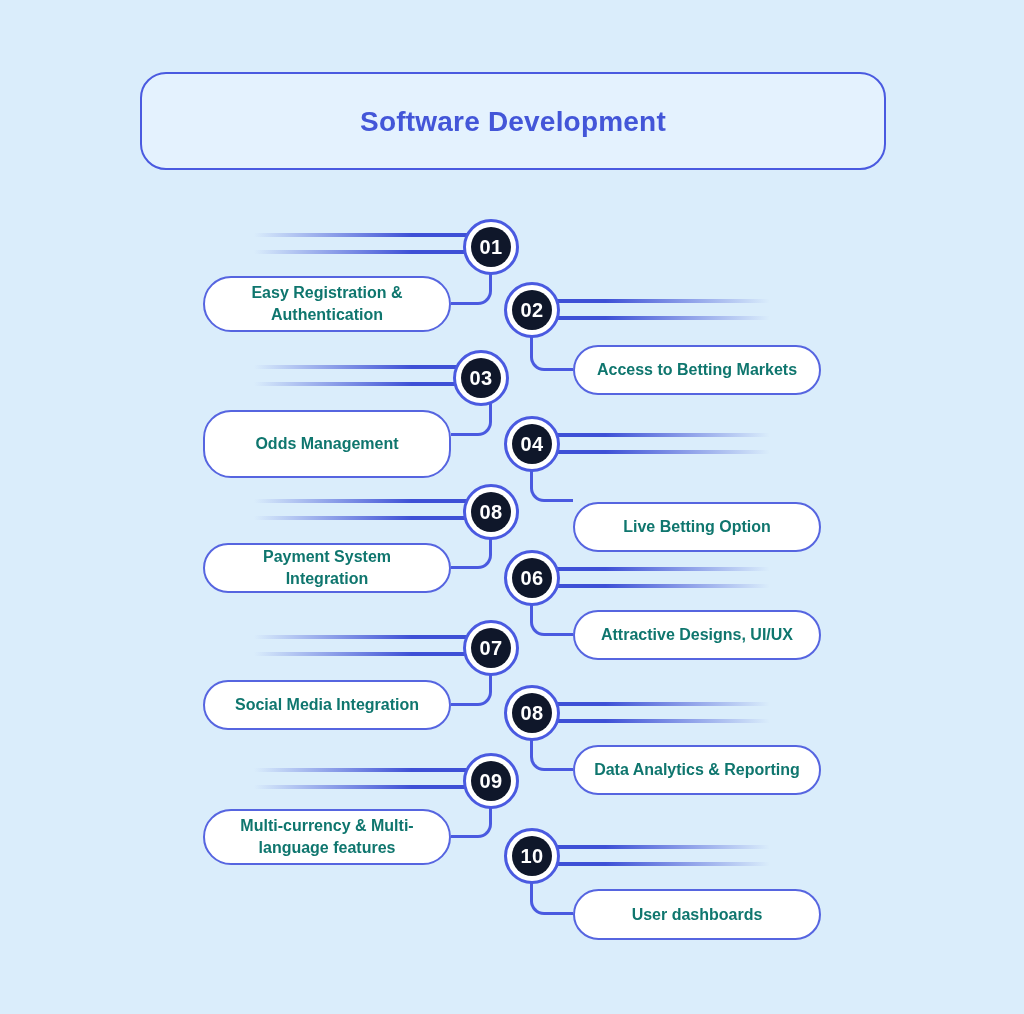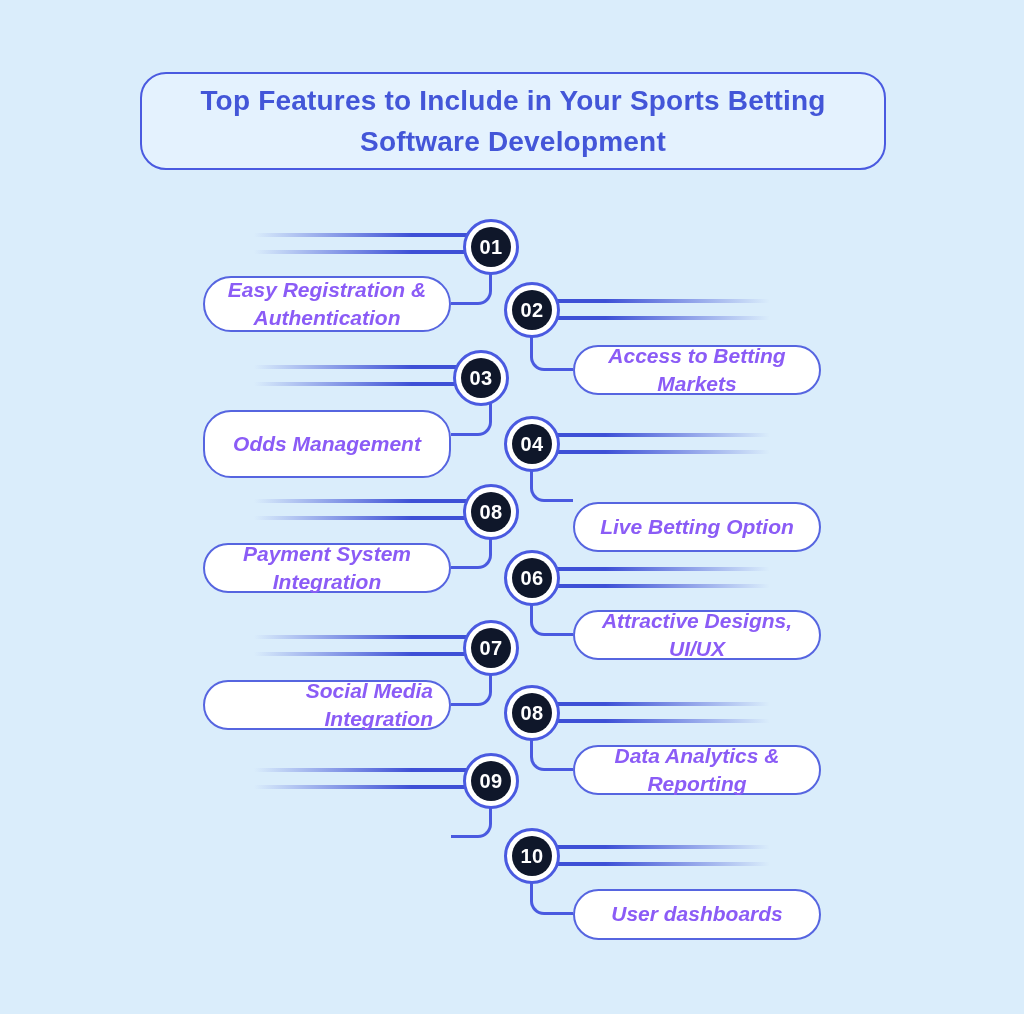--- a/index.html
+++ b/index.html
@@ -103,34 +103,32 @@
     border: 2.5px solid #5665e0;
     border-radius: 28px;
     display: flex;
     align-items: center;
     justify-content: center;
     text-align: center;
     z-index: 3;
     padding: 4px 16px;
   }
   .pill .label {
-    color: #8b5cf6;
-    font-size: 21px;
+    color: #0f766e;
+    font-size: 16px;
     font-weight: bold;
     line-height: 1.35;
-    font-style: italic;
   }
 </style>
 </head>
 <body>
 
 <div class="canvas">
 
   <div class="title-box">
-    <span class="t-line">Top Features to Include in Your Sports Betting</span>
     <span class="t-line">Software Development</span>
   </div>
 
   <div class="sline left-fade" style="left:247px; top:233px; width:235px;"></div>
   <div class="sline left-fade" style="left:247px; top:250px; width:235px;"></div>
   <div class="connector elbow-left" style="left:451px; top:273px; width:41px; height:32px;"></div>
   <div class="pill" style="left:203px; top:276px; height:56px;">
     <span class="label">Easy Registration &amp; Authentication</span>
   </div>
   <div class="badge" style="left:463px; top:219px;">
@@ -219,20 +217,23 @@
   </div>
   <div class="badge" style="left:504px; top:685px;">
     <div class="inner">
       <span class="num">08</span>
     </div>
   </div>
 
   <div class="sline left-fade" style="left:247px; top:768px; width:235px;"></div>
   <div class="sline left-fade" style="left:247px; top:785px; width:235px;"></div>
   <div class="connector elbow-left" style="left:451px; top:807px; width:41px; height:31px;"></div>
+  <div class="pill" style="left:203px; top:809px; height:56px;">
+    <span class="label">Multi-currency &amp; Multi-language features</span>
+  </div>
   <div class="badge" style="left:463px; top:753px;">
     <div class="inner">
       <span class="num">09</span>
     </div>
   </div>
 
   <div class="sline right-fade" style="left:532px; top:845px; width:245px;"></div>
   <div class="sline right-fade" style="left:532px; top:862px; width:245px;"></div>
   <div class="connector elbow-right" style="left:530px; top:882px; width:43px; height:33px;"></div>
   <div class="pill" style="left:573px; top:889px; height:51px;">

